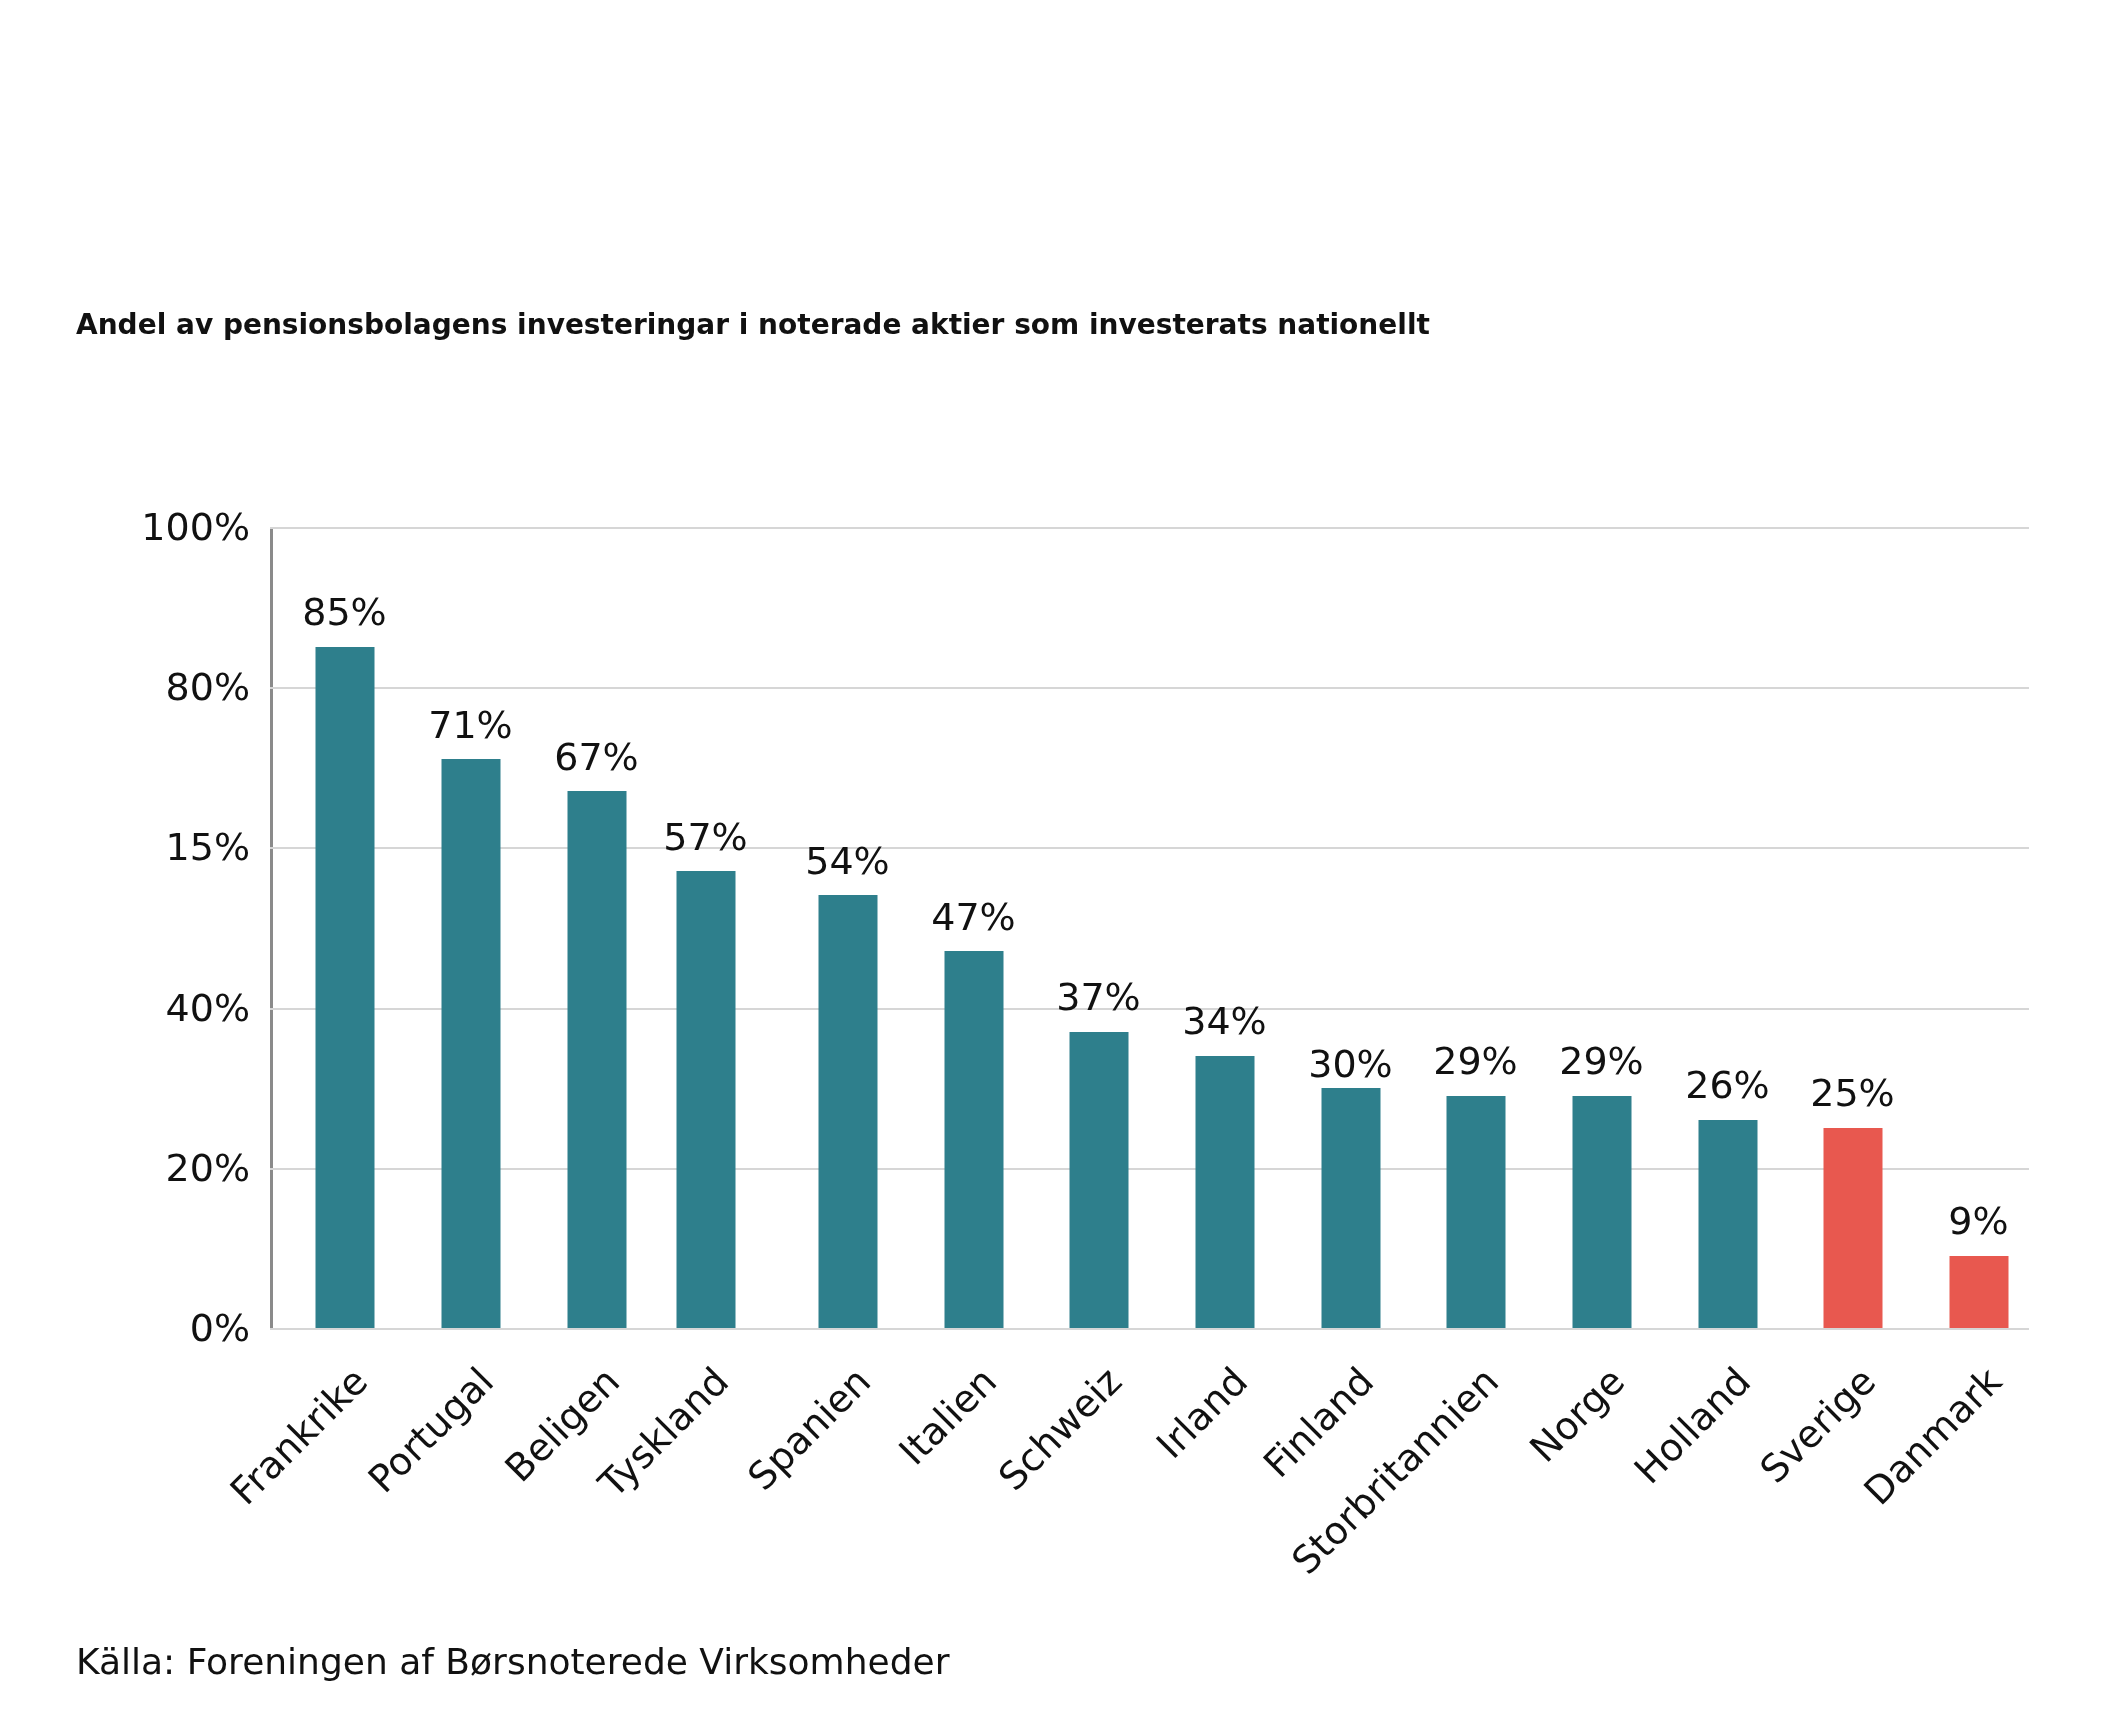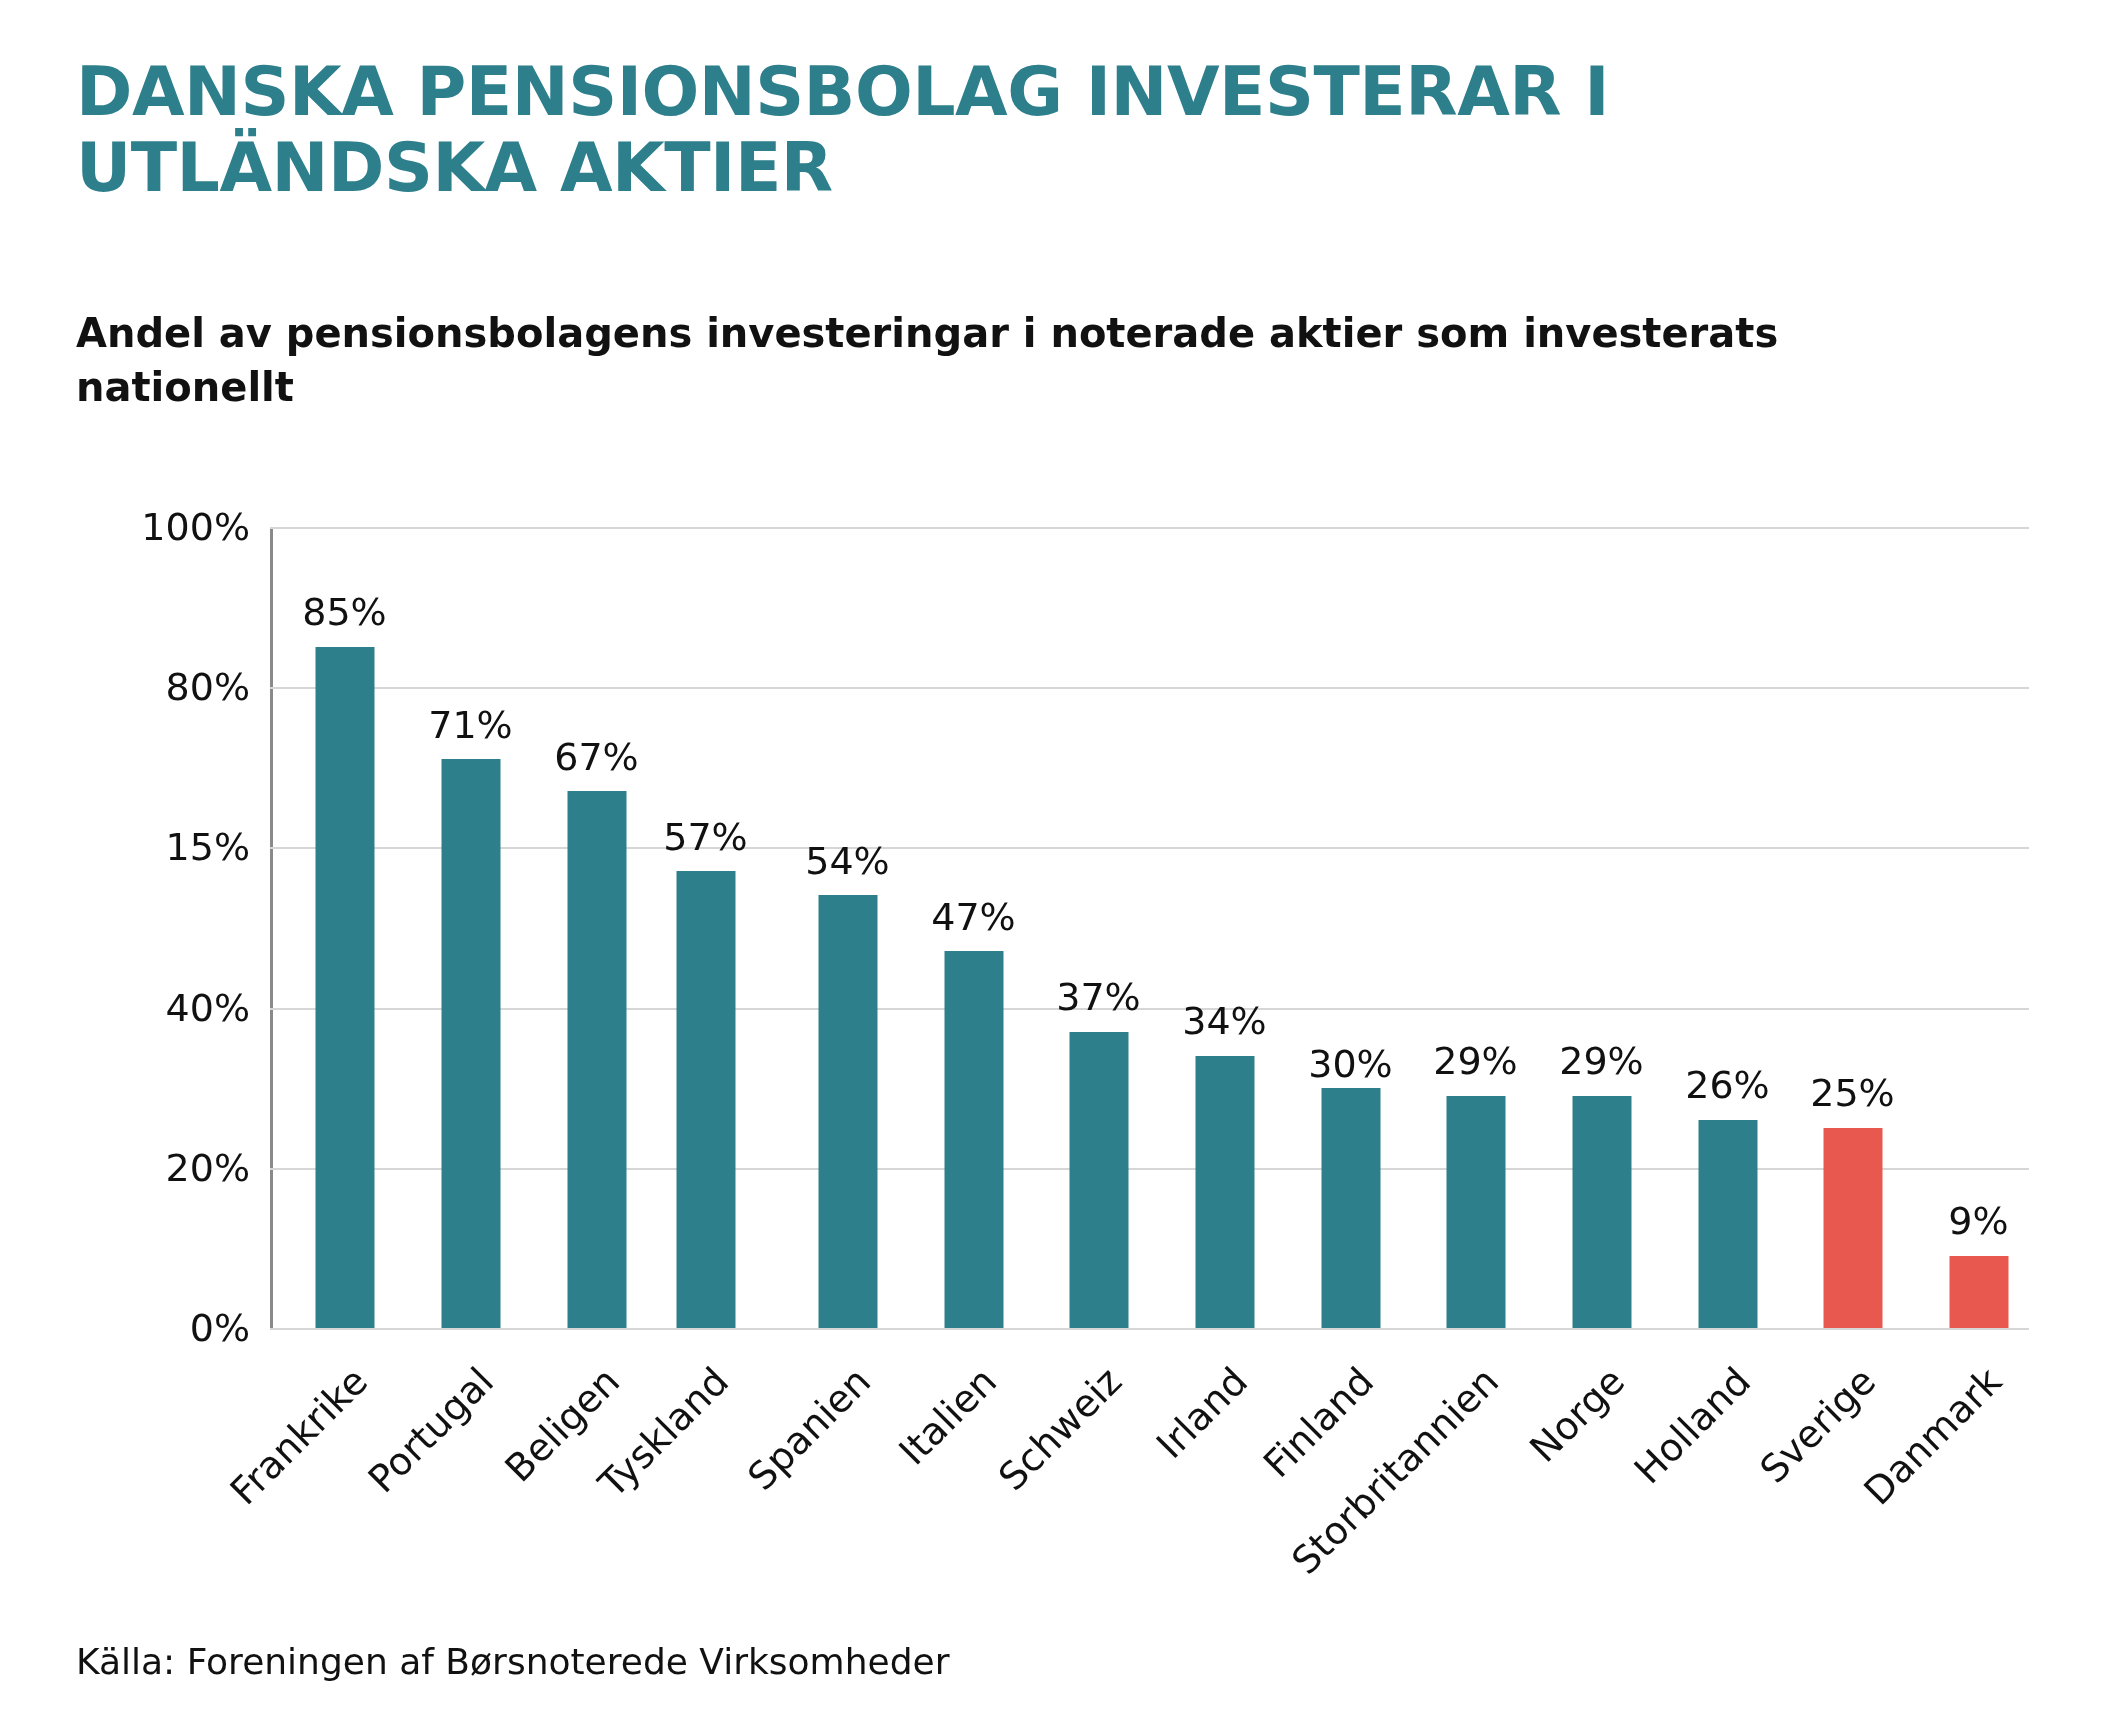--- a/index.html
+++ b/index.html
@@ -36,21 +36,21 @@
     color: #2e7f8c;
     text-transform: uppercase;
   }
   .subtitle {
     position: absolute;
     left: 76px;
     top: 306px;
     width: 1764px;
     font-family: "DejaVu Sans", sans-serif;
     font-weight: bold;
-    font-size: 40px;
+    font-size: 28px;
     line-height: 1.35;
     color: #111111;
   }
 
   
   .chart {
     position: absolute;
     left: 76px;
     top: 491px;
     width: 1962px;
@@ -138,21 +138,20 @@
     font-family: "DejaVu Sans", sans-serif;
     color: #111111;
     white-space: nowrap;
   }
 </style>
 </head>
 <body>
 
 <div class="page">
 
-  <div class="title">DANSKA PENSIONSBOLAG INVESTERAR I UTLÄNDSKA AKTIER</div>
   <div class="subtitle">Andel av pensionsbolagens investeringar i noterade aktier som investerats nationellt</div>
 
   <div class="chart">
     <div class="plot">
       <div class="axis-y-line"></div>
       <div id="gridlines">
           <div class="gridline" style="top: 801px;"></div>
           <div class="gridline" style="top: 641px;"></div>
           <div class="gridline" style="top: 481px;"></div>
           <div class="gridline" style="top: 320px;"></div>

